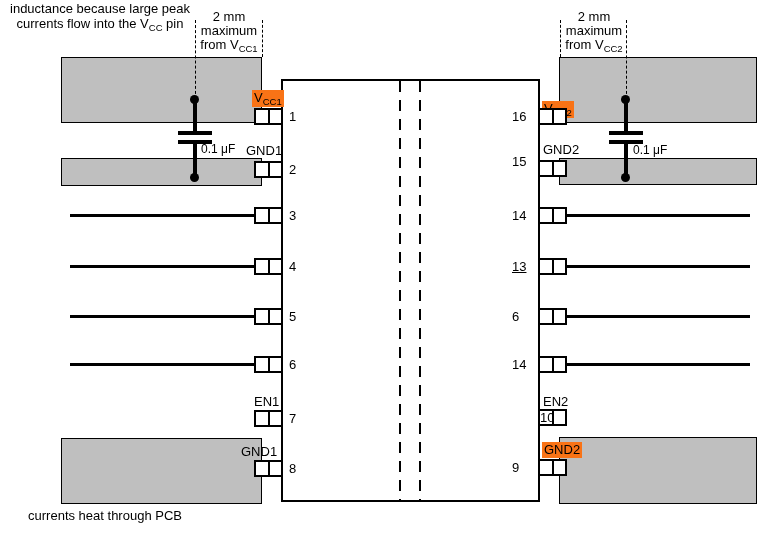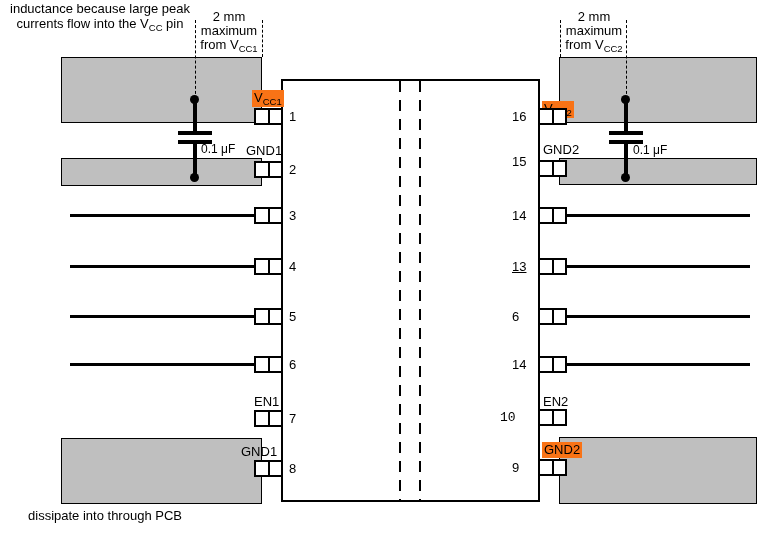--- a/index.html
+++ b/index.html
@@ -139,21 +139,21 @@
   <div class="pin-num" style="left:289px; top:358px;">6</div>
   <div class="pin-num" style="left:289px; top:412px;">7</div>
   <div class="pin-num" style="left:289px; top:462px;">8</div>
 
   <div class="pin-num right" style="left:512px; top:110px;">16</div>
   <div class="pin-num right" style="left:512px; top:155px;">15</div>
   <div class="pin-num right" style="left:512px; top:209px;">14</div>
   <div class="pin-num right" style="left:512px; top:260px;text-decoration:underline;">13</div>
   <div class="pin-num right" style="left:512px; top:310px;">6</div>
   <div class="pin-num right" style="left:512px; top:358px;">14</div>
-  <div class="pin-num right" style="left:500px; top:411px;font-family:Liberation Mono, monospace;">10</div>
+  <div class="pin-num right" style="left:540px; top:411px;">10</div>
   <div class="pin-num right" style="left:512px; top:461px;">9</div>
 
   <div class="pin-label boxed" style="left:252px; top:90px;"><span>V</span><span class="sub">CC1</span></div>
   <div class="pin-label" style="left:246px; top:143px;">GND1</div>
   <div class="pin-label" style="left:254px; top:394px;">EN1</div>
   <div class="pin-label" style="left:241px; top:444px;">GND1</div>
   <div class="pin-label boxed" style="left:542px; top:101px;"><span>V</span><span class="sub">CC2</span></div>
   <div class="pin-label" style="left:543px; top:142px;">GND2</div>
   <div class="pin-label" style="left:543px; top:394px;">EN2</div>
   <div class="pin-label boxed" style="left:542px; top:442px;">GND2</div>
@@ -169,16 +169,16 @@
     <div><span>from V</span><span class="sub">CC1</span></div>
   </div>
 
   <div class="note dist-note" style="left:559px;">
     <div>2 mm</div>
     <div>maximum</div>
     <div><span>from V</span><span class="sub">CC2</span></div>
   </div>
 
   <div class="note note-ground">
-    <div>dissipate into through PCB</div>
+    <div>currents heat through PCB</div>
   </div>
 
 </div>
 
 </body></html>

